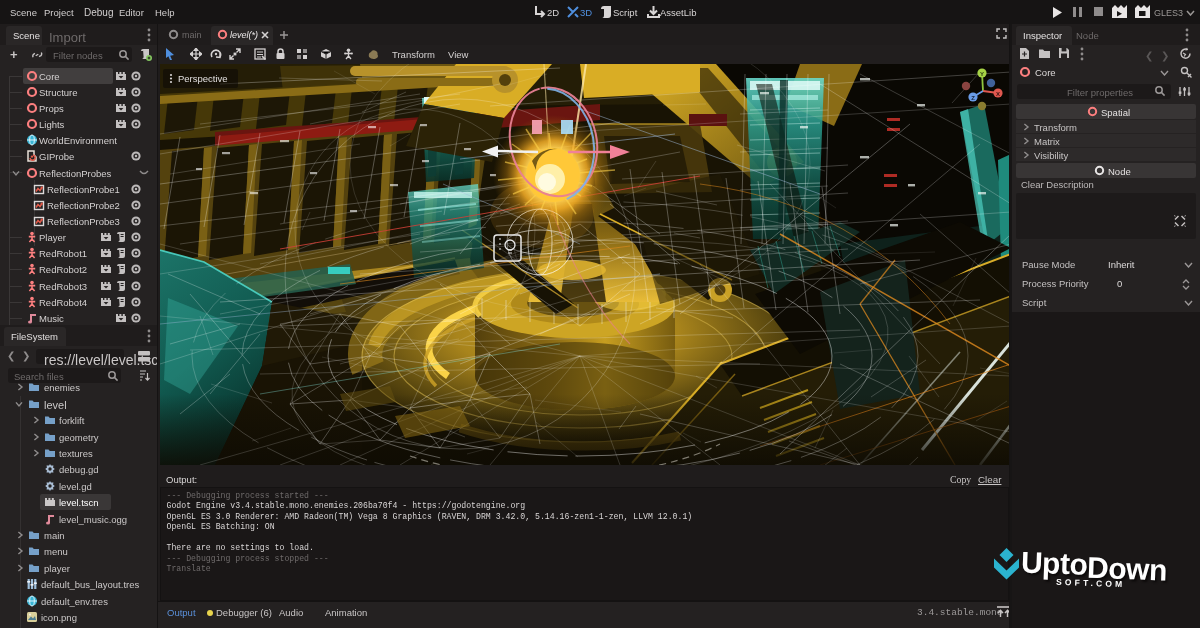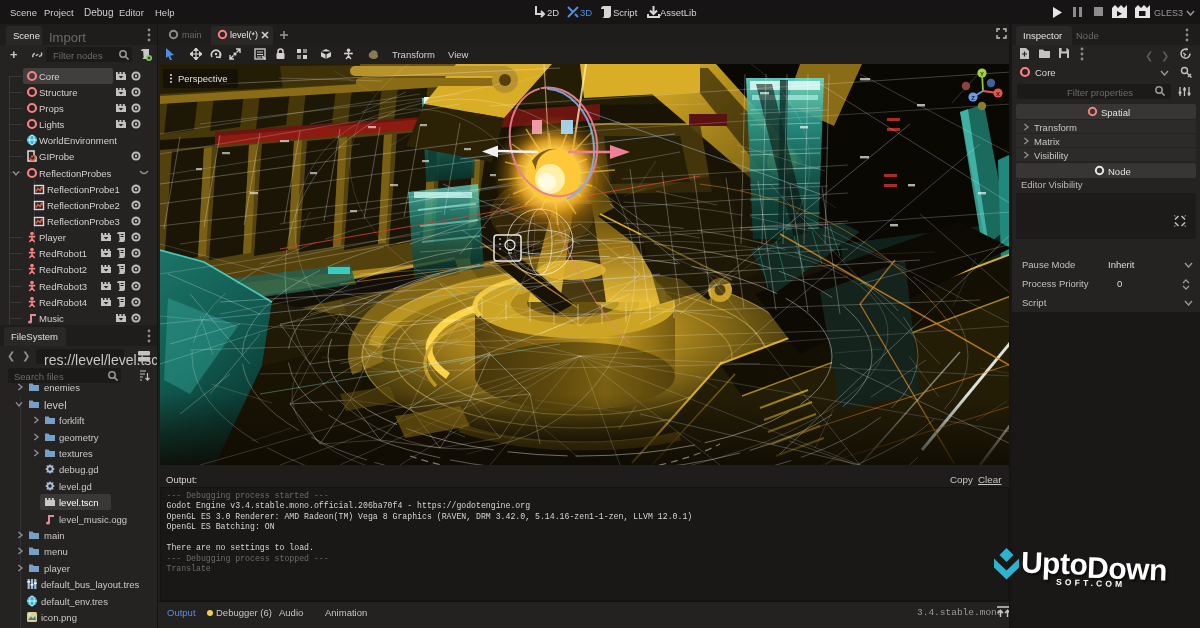--- a/index.html
+++ b/index.html
@@ -462,21 +462,21 @@
   <div class="abs" id="center" style="left:157px;top:24px;width:853px;height:604px;background:#1f1c1c;overflow:hidden;border-left:1px solid #151313;border-right:1px solid #151313;box-sizing:border-box;">
     <div class="abs" style="left:0;top:0;width:853px;height:21px;background:#1f1c1c;"></div>
     <div class="abs" style="left:53px;top:2px;width:62px;height:19px;background:#2a2727;border-radius:3px 3px 0 0;"></div>
     <svg class="abs" style="left:10px;top:5px;" width="11" height="11" viewBox="0 0 12 12">
         <circle cx="6" cy="6" r="4" fill="none" stroke="#8f8c8c" stroke-width="2.2"></circle>
       </svg>
     <div class="t" style="left:24px;top:6px;font-size:9px;color:#6e6a6a;">main</div>
     <svg class="abs" style="left:59px;top:5px;" width="11" height="11" viewBox="0 0 12 12">
         <use href="#i-ring"></use>
       </svg>
-    <div class="t" style="left:72px;top:6px;font-size:9px;color:#e8e5e5;">level(*)</div>
+    <div class="t" style="left:72px;top:6px;font-size:9px;color:#e8e5e5;font-style:italic;">level(*)</div>
     <svg class="abs" style="left:103px;top:7px;" width="8" height="8" viewBox="0 0 8 8">
         <path d="M1 1 L7 7 M7 1 L1 7" stroke="#d4d1d1" stroke-width="1.6"></path>
       </svg>
     <svg class="abs" style="left:121px;top:6px;" width="10" height="10" viewBox="0 0 10 10">
         <path d="M5 1 V9 M1 5 H9" stroke="#9b9797" stroke-width="1.4"></path>
       </svg>
     <svg class="abs" style="left:838px;top:4px;" width="11" height="11" viewBox="0 0 11 11">
         <path d="M1 4 V1 H4 M7 1 H10 V4 M10 7 V10 H7 M4 10 H1 V7" stroke="#c4c1c1" stroke-width="1.4" fill="none"></path>
       </svg>
     <div class="abs" style="left:0;top:21px;width:853px;height:19px;background:#211e1e;"></div>
@@ -1021,25 +1021,25 @@
           <text x="813" y="35.5" font-size="6" font-family="Liberation Sans" fill="#12223a" text-anchor="middle" font-weight="bold">Z</text>
         </g>
 <rect x="3" y="5" width="75" height="19" rx="2" fill="#0d0a06" opacity="0.6"></rect>
 <circle cx="11" cy="11" r="1.1" fill="#d4d1d1"></circle>
         <circle cx="11" cy="14.5" r="1.1" fill="#d4d1d1"></circle>
         <circle cx="11" cy="18" r="1.1" fill="#d4d1d1"></circle>
 <text x="18" y="18" font-size="9.5" font-family="Liberation Sans" fill="#e0dddd">Perspective</text>
 </svg>
     <div class="abs" style="left:0;top:441px;width:853px;height:163px;background:#1f1c1c;"></div>
     <div class="t" style="left:8px;top:450px;font-size:9.5px;color:#d6d3d3;">Output:</div>
-    <div class="t" style="left:792px;top:450px;font-size:9.8px;color:#c8c5c5;">Copy</div>
+    <div class="t" style="left:792px;top:450px;font-size:9.8px;color:#c8c5c5;font-family:Liberation Serif, serif;">Copy</div>
     <div class="t" style="left:820px;top:450px;font-size:9.8px;color:#c8c5c5;text-decoration:underline;">Clear</div>
     <div class="abs" style="left:2px;top:463px;width:849px;height:114px;background:#1a1717;border:1px solid #141212;box-sizing:border-box;"></div>
     <div class="abs" style="left:8.5px;top:467px;font-family:'Liberation Mono',monospace;font-size:8.2px;line-height:10.45px;white-space:pre;"><span style="color:#6e6a6a;">--- Debugging process started ---</span>
-<span style="color:#d8d5d5;">Godot Engine v3.4.stable.mono.official.206ba70f4 - https://godotengine.org</span>
+<span style="color:#d8d5d5;">Godot Engine v3.4.stable.mono.enemies.206ba70f4 - https://godotengine.org</span>
 <span style="color:#d8d5d5;">OpenGL ES 3.0 Renderer: AMD Radeon(TM) Vega 8 Graphics (RAVEN, DRM 3.42.0, 5.14.16-zen1-1-zen, LLVM 12.0.1)</span>
 <span style="color:#d8d5d5;">OpenGL ES Batching: ON</span>
  
 <span style="color:#d8d5d5;">There are no settings to load.</span>
 <span style="color:#6e6a6a;">--- Debugging process stopped ---</span>
 <span style="color:#6e6a6a;">Translate</span></div>
     <div class="abs" style="left:0;top:577px;width:853px;height:27px;background:#242121;border-top:1px solid #141212;box-sizing:border-box;"></div>
     <div class="t" style="left:9px;top:583px;font-size:9.5px;color:#5a8fd8;">Output</div>
     <div class="abs" style="left:49px;top:586px;width:6px;height:6px;border-radius:50%;background:#e8d44d;"></div>
     <div class="t" style="left:58px;top:583px;font-size:9.5px;color:#c8c5c5;">Debugger (6)</div>
@@ -1122,21 +1122,21 @@
     <div class="abs" style="left:4px;top:124px;width:180px;height:13px;background:#2d2a2a;"></div>
     <svg class="abs" style="left:10px;top:127px;" width="8" height="8" viewBox="0 0 8 8">
         <use href="#i-chr"></use>
       </svg>
     <div class="t" style="left:22px;top:125.5px;font-size:9.5px;color:#c8c5c5;">Visibility</div>
     <div class="abs" style="left:4px;top:139px;width:180px;height:15px;background:#383535;border-radius:2px;"></div>
     <svg class="abs" style="left:82px;top:141px;" width="11" height="11" viewBox="0 0 12 12">
         <use href="#i-ringw"></use>
       </svg>
     <div class="t" style="left:96px;top:142px;font-size:9.5px;color:#e4e1e1;">Node</div>
-    <div class="t" style="left:9px;top:155px;font-size:9.5px;color:#bdbaba;">Editor Visibility</div>
+    <div class="t" style="left:9px;top:155px;font-size:9.5px;color:#bdbaba;">Clear Description</div>
     <div class="abs" style="left:4px;top:169px;width:180px;height:46px;background:#1d1a1a;border-radius:2px;"></div>
     <svg class="abs" style="left:162px;top:191px;" width="12" height="12" viewBox="0 0 12 12">
         <path d="M1 4.5 L4.5 1 M1 1.2 V1 H1.2 M7.5 1 L11 4.5 M10.8 1 H11 V1.2 M11 7.5 L7.5 11 M11 10.8 V11 H10.8 M4.5 11 L1 7.5 M1.2 11 H1 V10.8" stroke="#c4c1c1" stroke-width="1.5" fill="none"></path>
       </svg>
     <div class="t" style="left:10px;top:235px;font-size:9.5px;color:#c4c1c1;">Pause Mode</div>
     <div class="t" style="left:96px;top:235px;font-size:9.5px;color:#dedbdb;">Inherit</div>
     <svg class="abs" style="left:172px;top:238px;" width="9" height="6" viewBox="0 0 9 6">
         <path d="M1 1 L4.5 5 L8 1" stroke="#9b9797" stroke-width="1.4" fill="none"></path>
       </svg>
     <div class="t" style="left:10px;top:254px;font-size:9.5px;color:#c4c1c1;">Process Priority</div>

